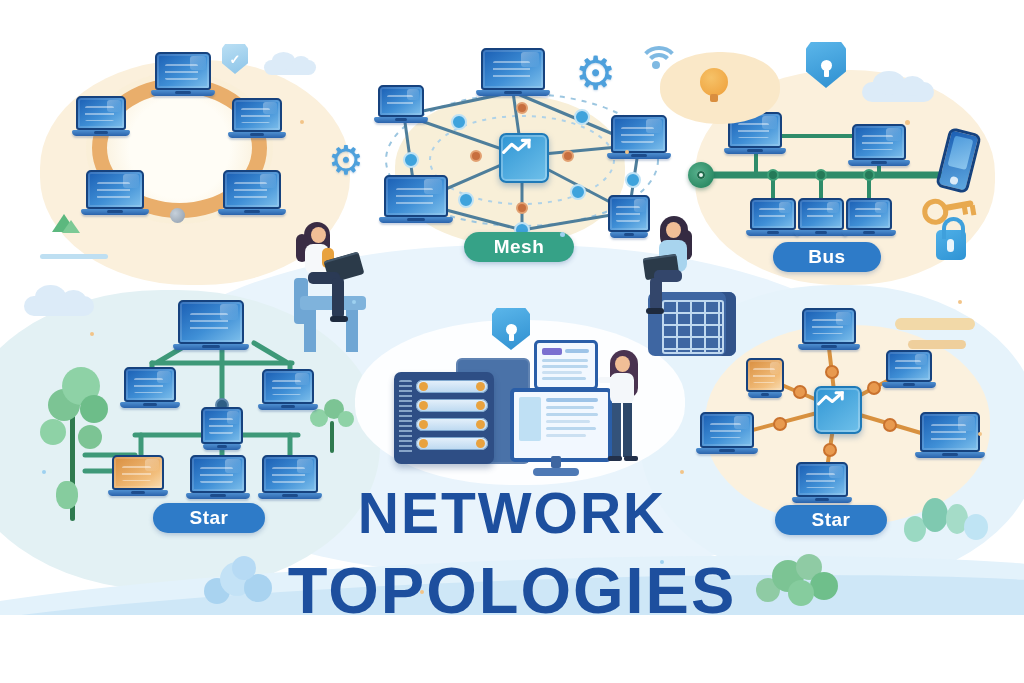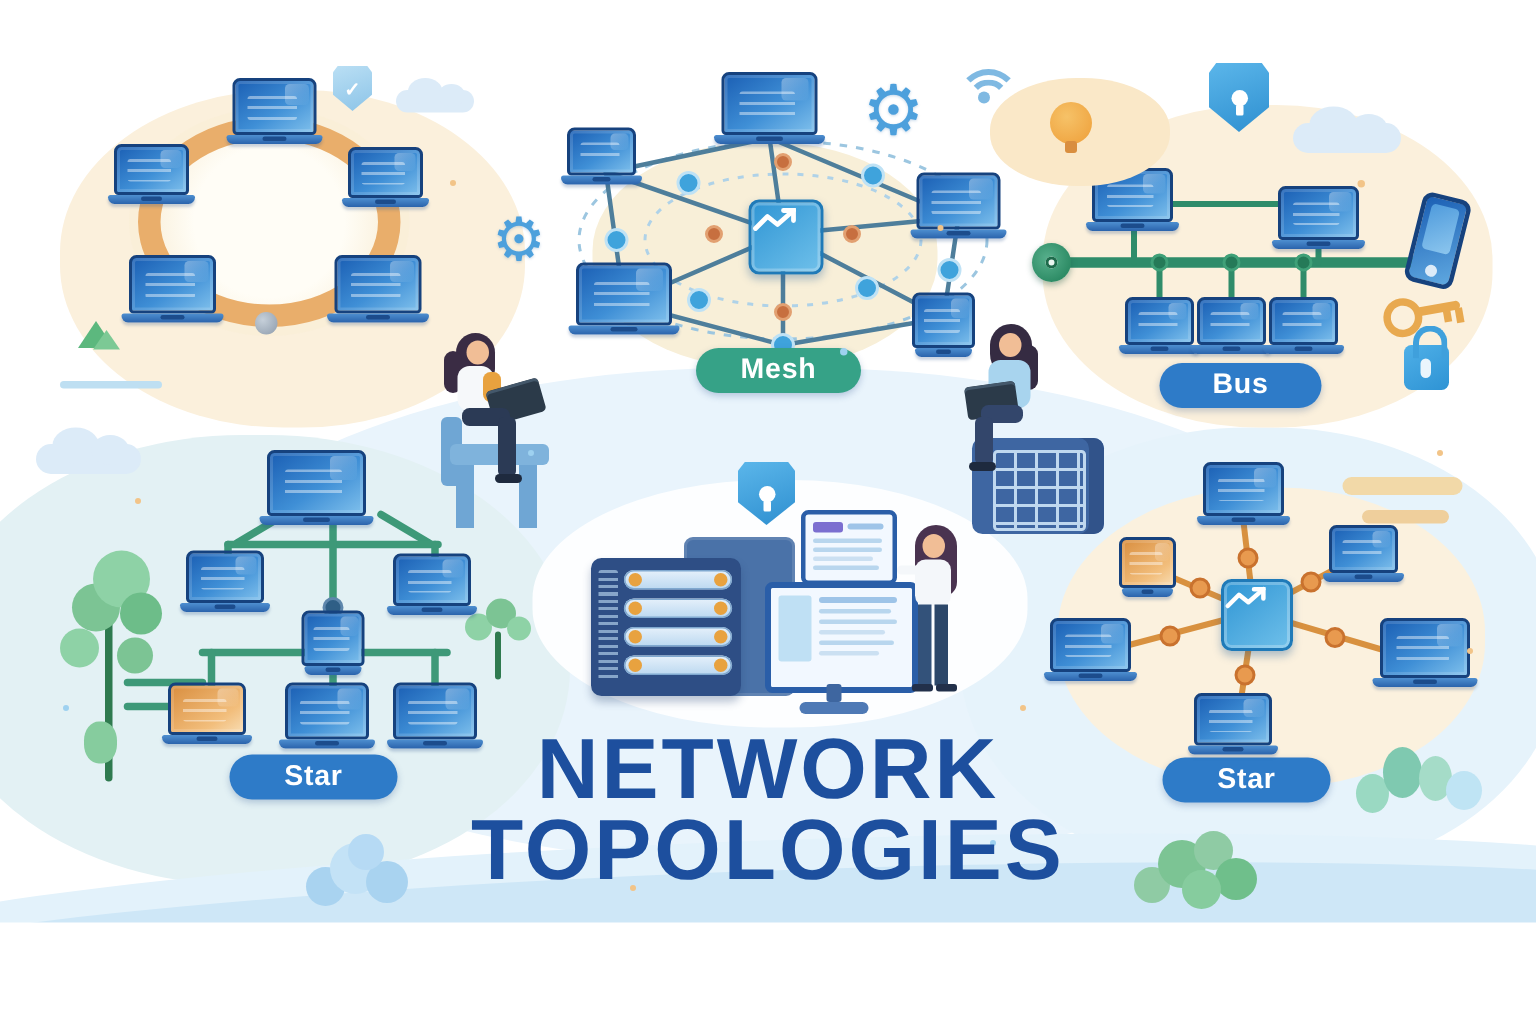--- a/index.html
+++ b/index.html
@@ -106,21 +106,21 @@
   .bush b{position:absolute;border-radius:50%;}
   .treebig .leaf{position:absolute;border-radius:50%;}
   .treebig .trunk{position:absolute;background:#2F7A4F;border-radius:3px;}
   .dune{position:absolute;background:#F2D9A8;border-radius:10px;}
   .dot{position:absolute;border-radius:50%;}
 
   
   .title{position:absolute;left:0;width:1024px;top:486px;text-align:center;
      font-weight:bold;line-height:.95;letter-spacing:2px;}
   .title .t1{font-size:57px;}
-  .title .t2{font-size:57px;}
+  .title .t2{font-size:65px;margin-top:20px;}
   .watermark{position:absolute;right:14px;bottom:4px;font-size:41px;font-weight:bold;letter-spacing:2px;
      text-shadow:0 3px 2px rgba(213,150,40,.45),0 0 1px #E9B453;}
 </style>
 </head>
 <body>
 
 <div id="canvas">
 
   <div class="blob" style="left:120px;top:245px;width:790px;height:330px;background:#E9F4FC;"></div>
   <div class="blob" style="left:-40px;top:290px;width:420px;height:300px;background:#E3F1F4;"></div>

